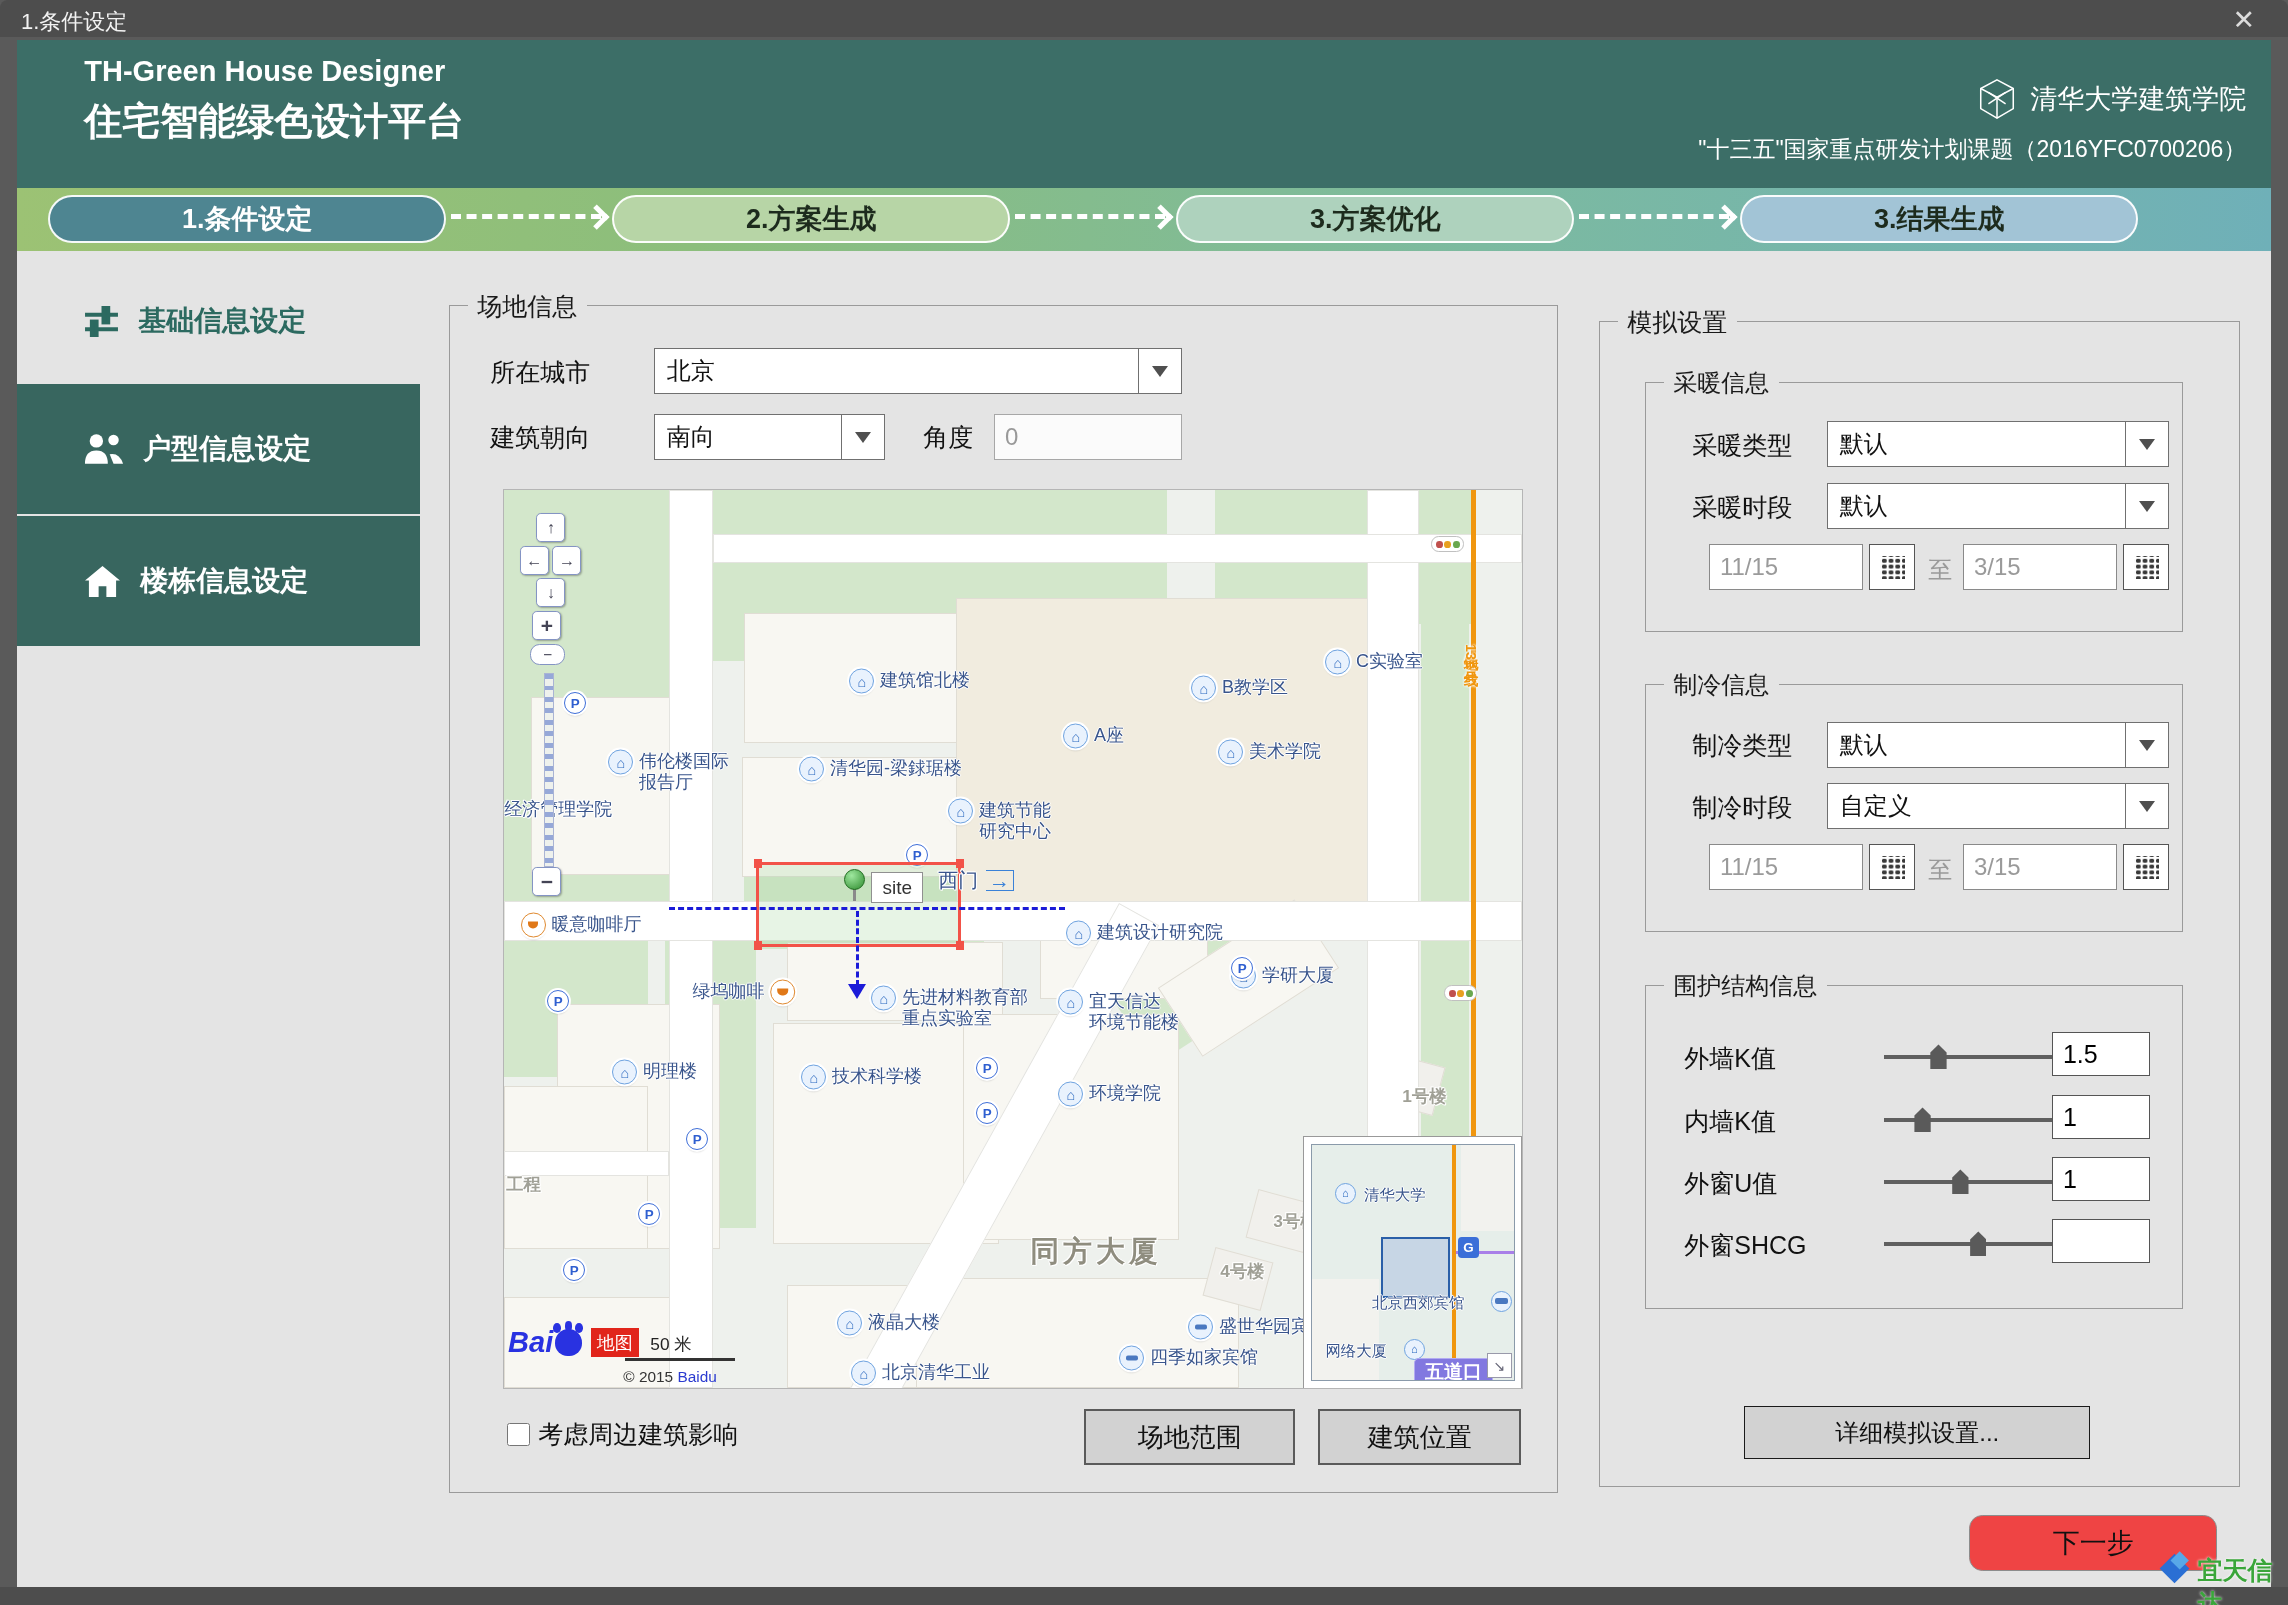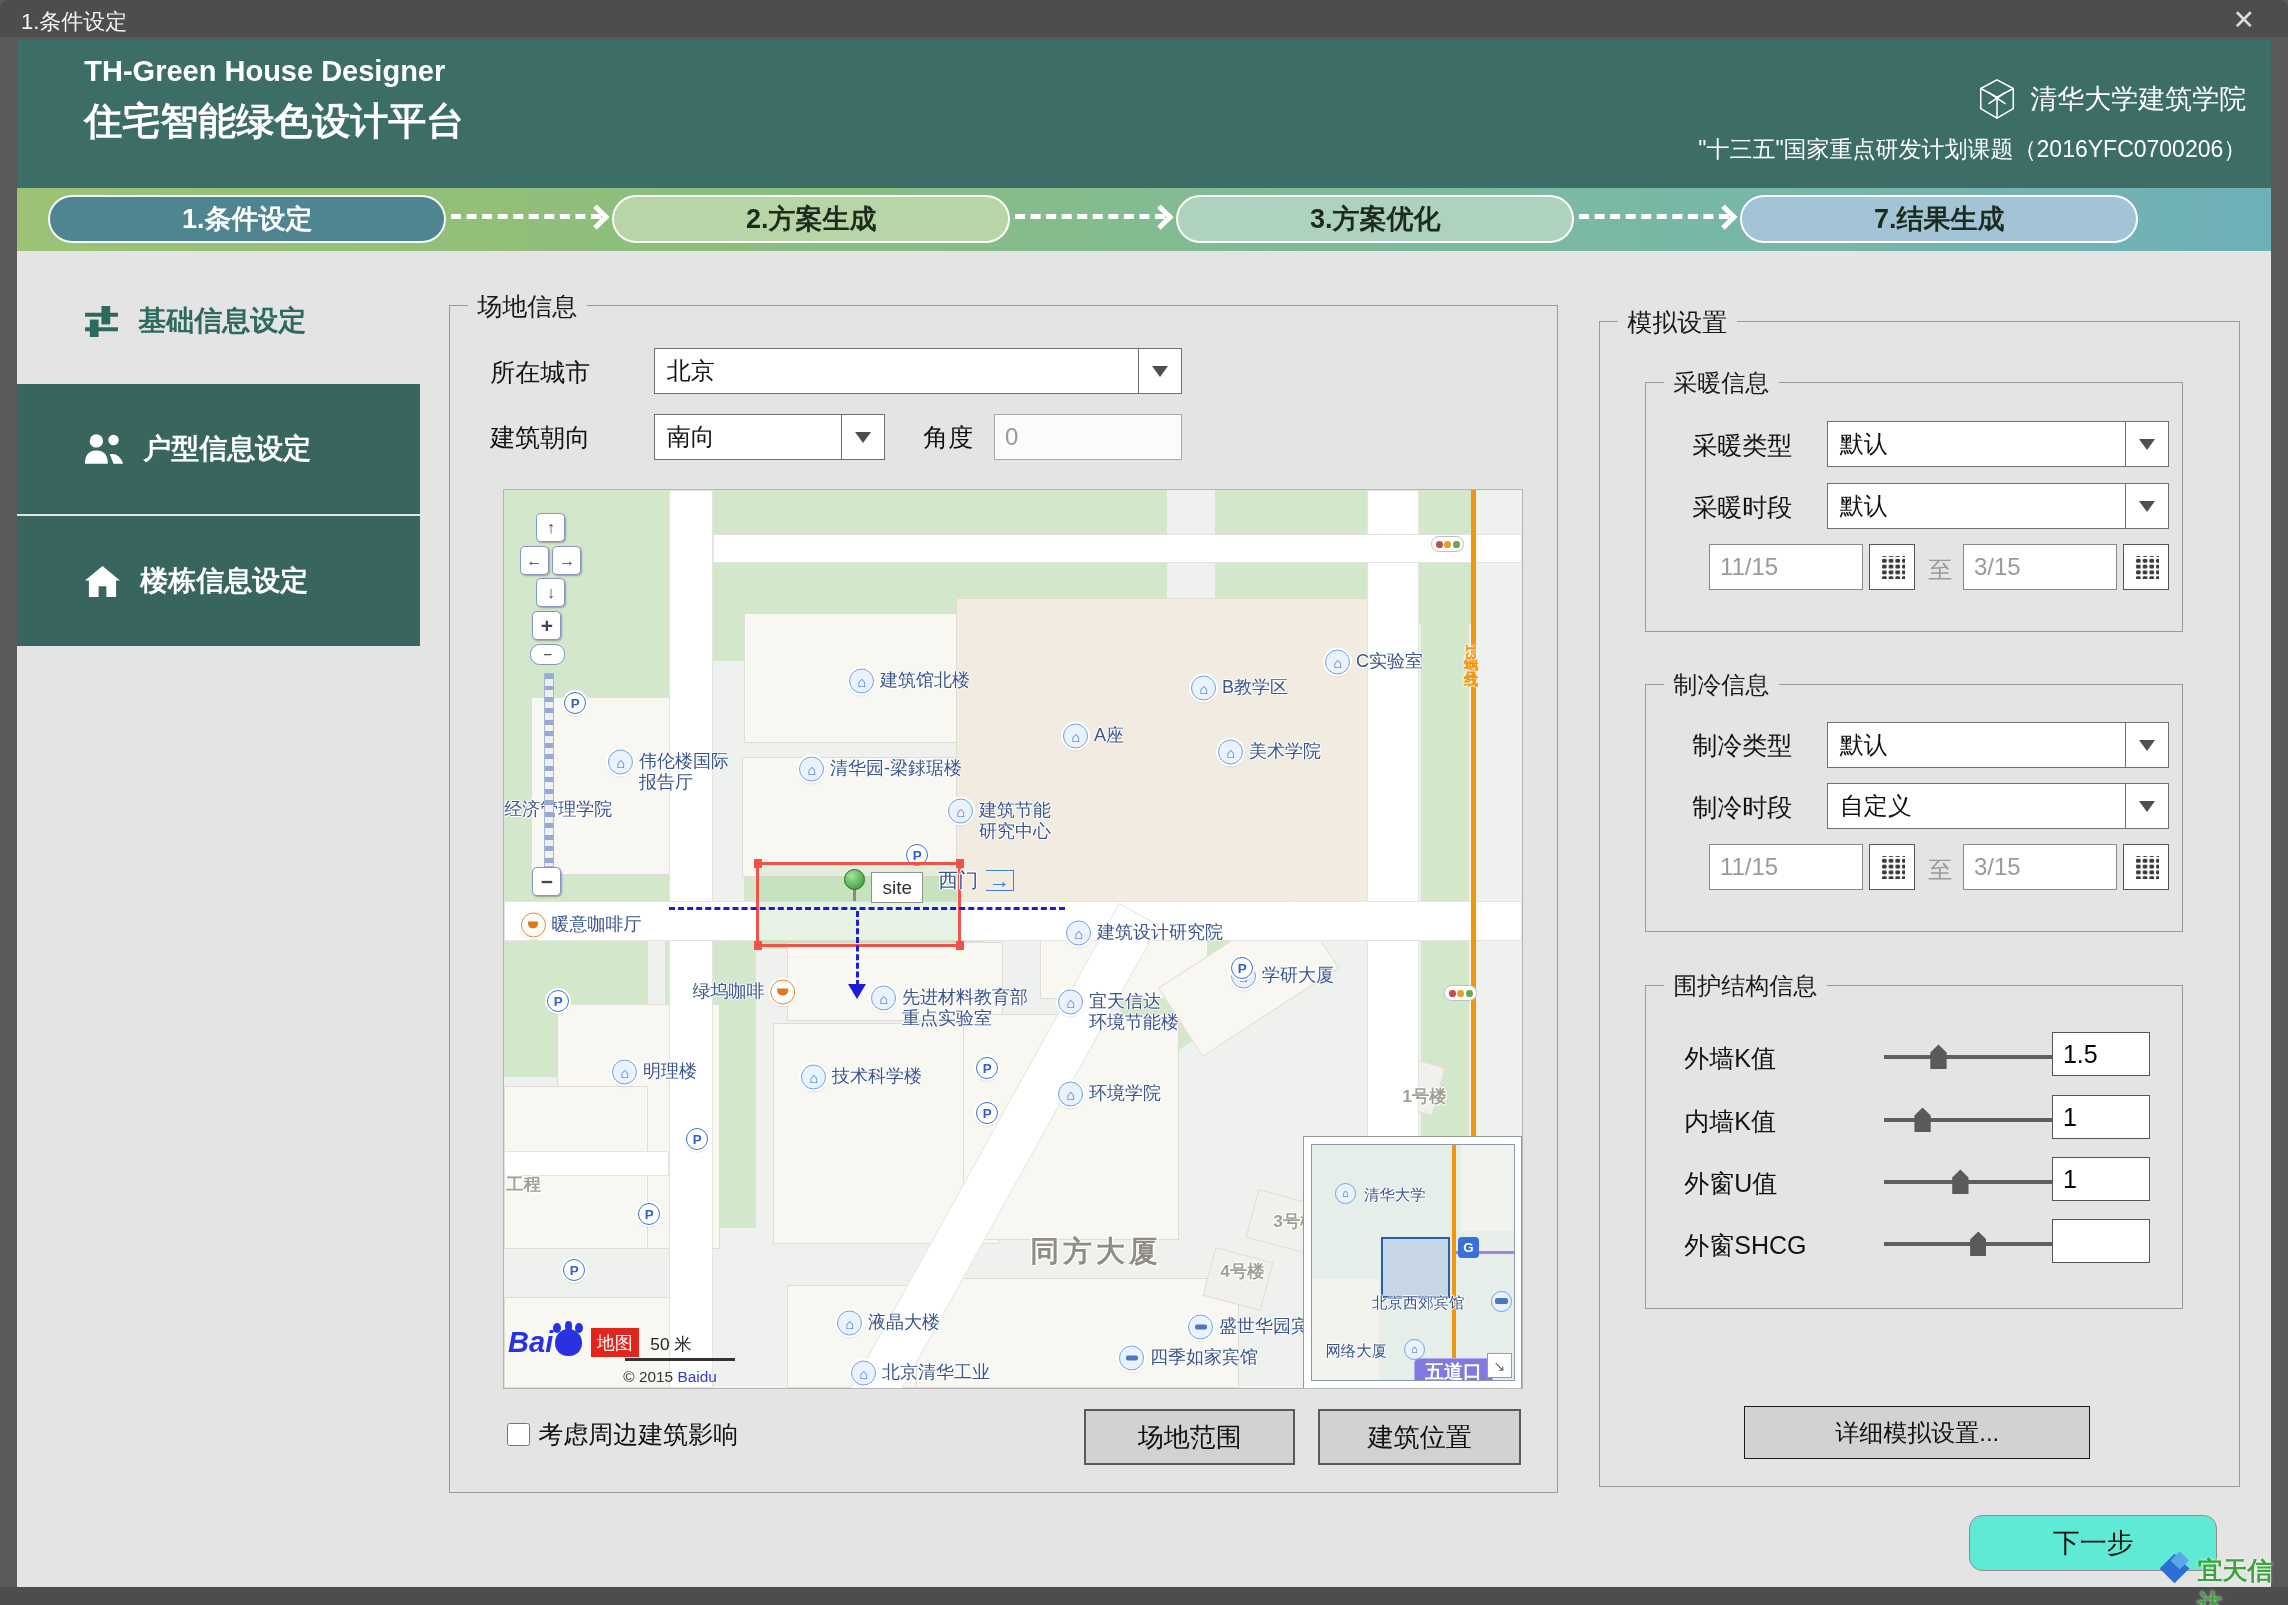--- a/index.html
+++ b/index.html
@@ -77,21 +77,21 @@
   .track{position:absolute;left:238px;top:23px;width:199px;height:3.8px;background:#5f5f5f;}
   .thumb{position:absolute;top:-10.6px;width:16.3px;height:25px;background:#5a5a5a;
          clip-path:polygon(50% 0,100% 32%,100% 100%,0 100%,0 32%);cursor:pointer;}
   input.env-val{position:absolute;left:406px;top:0;width:98px;height:44px;box-sizing:border-box;
                 border:1.9px solid #555;font-size:25px;padding-left:9.6px;color:#000;font-family:inherit;background:#fff;}
 
   
   .gbtn{position:absolute;background:#d2d2d2;border:2.9px solid #5a5a5a;font-size:26px;color:#111;
         display:flex;align-items:center;justify-content:center;cursor:pointer;box-sizing:border-box;}
   #detail-btn{border:1.9px solid #1a1a1a;font-size:24px;}
-  #next-btn{position:absolute;left:1952px;top:1264px;width:248px;height:56px;background:#5eead4;
+  #next-btn{position:absolute;left:1952px;top:1264px;width:248px;height:56px;background:#ef4444;
             border:1.9px solid #8c8c8c;border-radius:13.4px;font-size:27px;color:#111;
             display:flex;align-items:center;justify-content:center;cursor:pointer;box-sizing:border-box;}
 
   
   #chk{position:absolute;width:23px;height:23px;accent-color:#555;}
   #chk-lb{position:absolute;font-size:25px;color:#111;}
 
   
   #map{position:absolute;left:53px;top:183px;width:1018px;height:898px;background:#eef1ed;
        overflow:hidden;border:1px solid #b5b5b5;cursor:crosshair;}
@@ -232,21 +232,21 @@
           <span class="hd"></span>
         </div>
       <div class="pill p2" style="left:595px;">2.方案生成</div>
       <div class="arrow" style="left:998px;width:150px;">
           <span class="hd"></span>
         </div>
       <div class="pill p3" style="left:1159px;">3.方案优化</div>
       <div class="arrow" style="left:1562px;width:150px;">
           <span class="hd"></span>
         </div>
-      <div class="pill p4" style="left:1723px;">7.结果生成</div>
+      <div class="pill p4" style="left:1723px;">3.结果生成</div>
     </div>
 
     <div class="abs" id="main">
 
       <div class="abs side-item" id="side2">
         <svg width="40" height="33" viewBox="0 0 42 34">
           <g fill="#fff">
             <circle cx="13" cy="8" r="7"></circle>
               <path d="M1,32 q0,-14 12,-14 q12,0 12,14 z"></path>
             <circle cx="31" cy="7" r="5.5"></circle>

